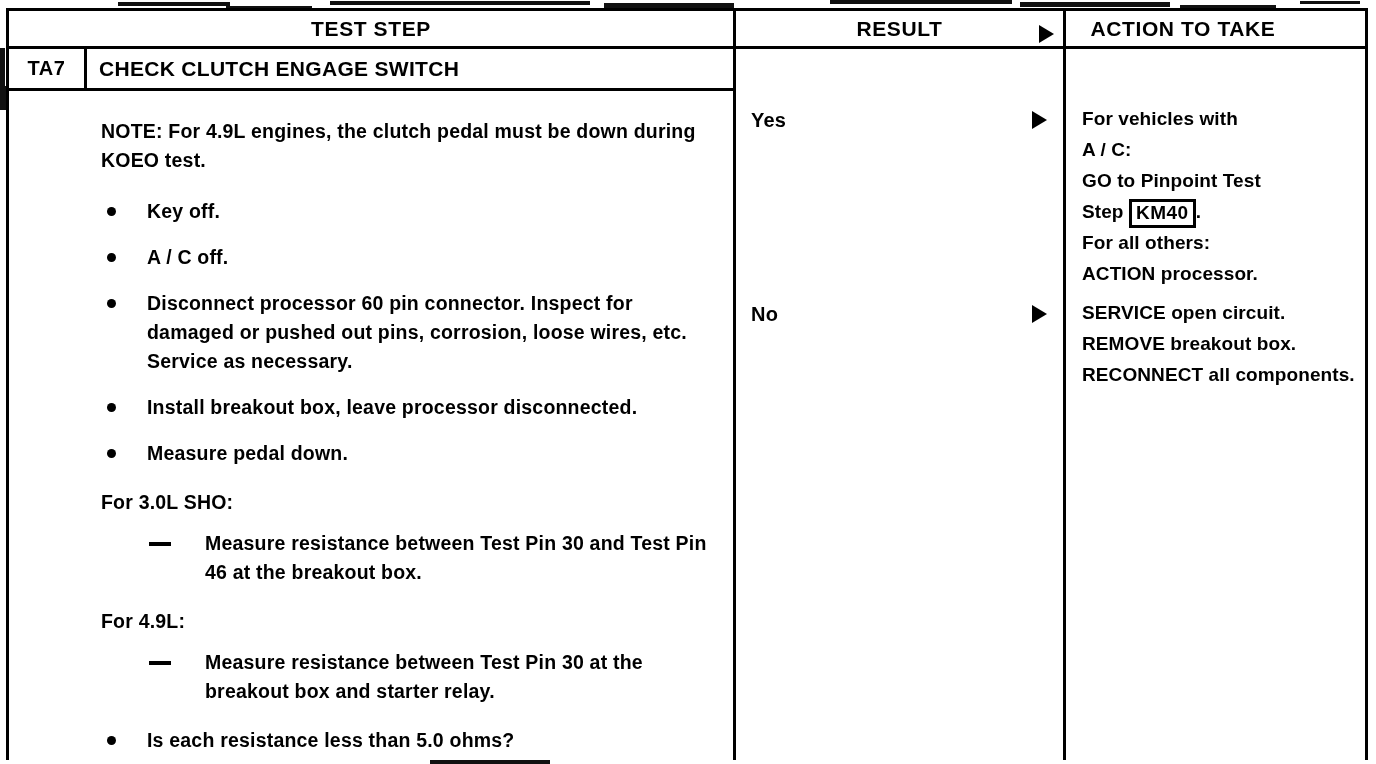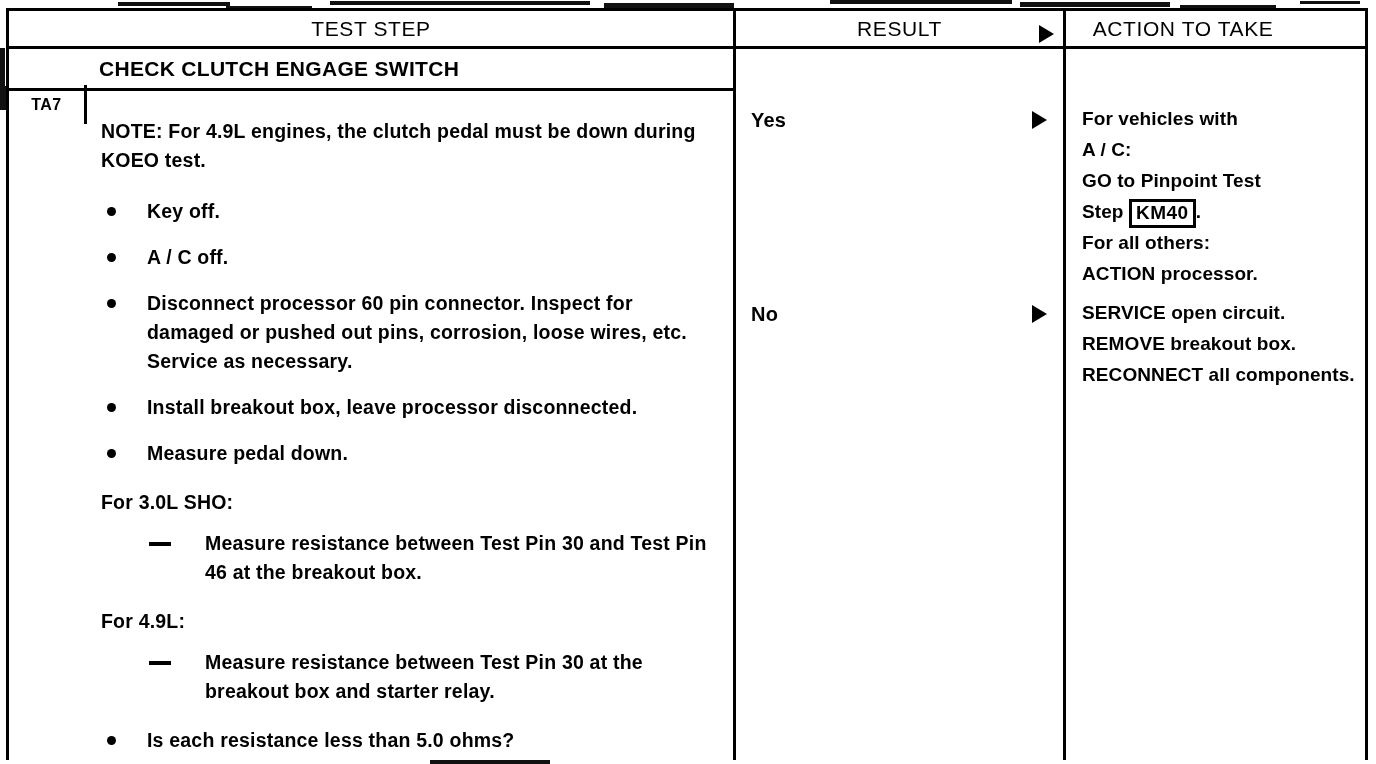--- a/index.html
+++ b/index.html
@@ -62,21 +62,21 @@
     top: 0;
     height: 38px;
     border-bottom: 3px solid #000000;
     box-sizing: border-box;
   }
   .head-cell {
     position: absolute;
     top: 0;
     height: 35px;
     line-height: 35px;
-    font-weight: normal;
+    font-weight: bold;
     font-size: 21px;
     letter-spacing: 0.6px;
     text-align: center;
   }
   #head-test-step { left: 0; width: 724px; }
   #head-result    { left: 727px; width: 327px; }
   #head-action    { left: 995px; width: 302px; padding-left: 28px; }
 
   
   .tri {
@@ -106,25 +106,24 @@
   }
   #step-code {
     position: absolute;
     left: 0;
     top: 0;
     width: 78px;
     height: 39px;
     line-height: 39px;
     text-align: center;
     font-weight: bold;
-    font-size: 16px;
+    font-size: 20px;
     letter-spacing: 0.5px;
     border-right: 3px solid #000000;
     box-sizing: border-box;
-    margin-top: 36px;
   }
   #step-title {
     position: absolute;
     left: 90px;
     top: 0;
     height: 39px;
     line-height: 39px;
     font-weight: bold;
     font-size: 21px;
     letter-spacing: 0.3px;

